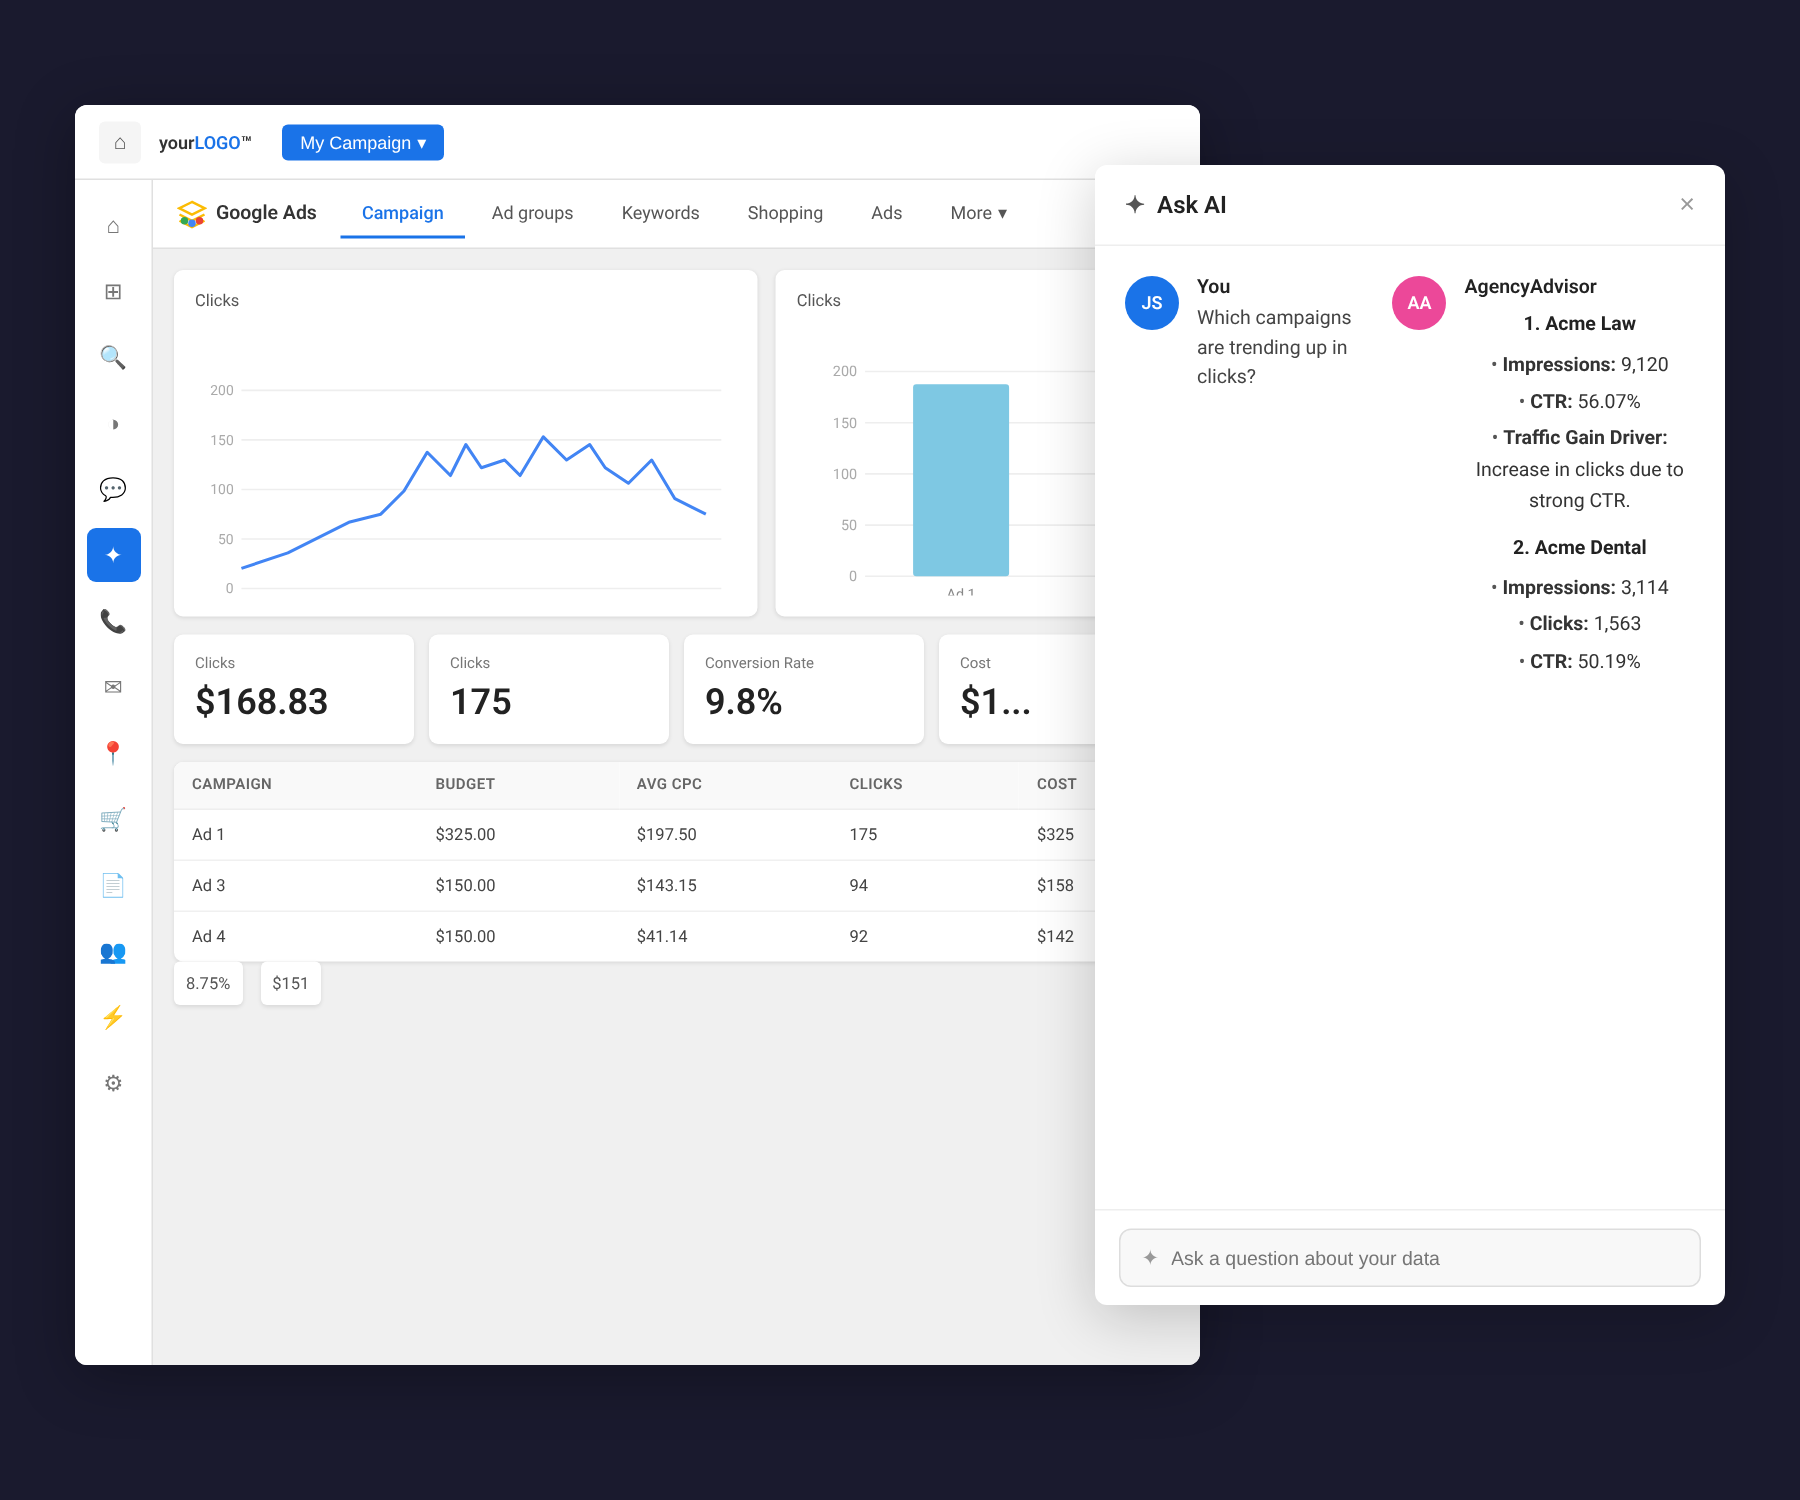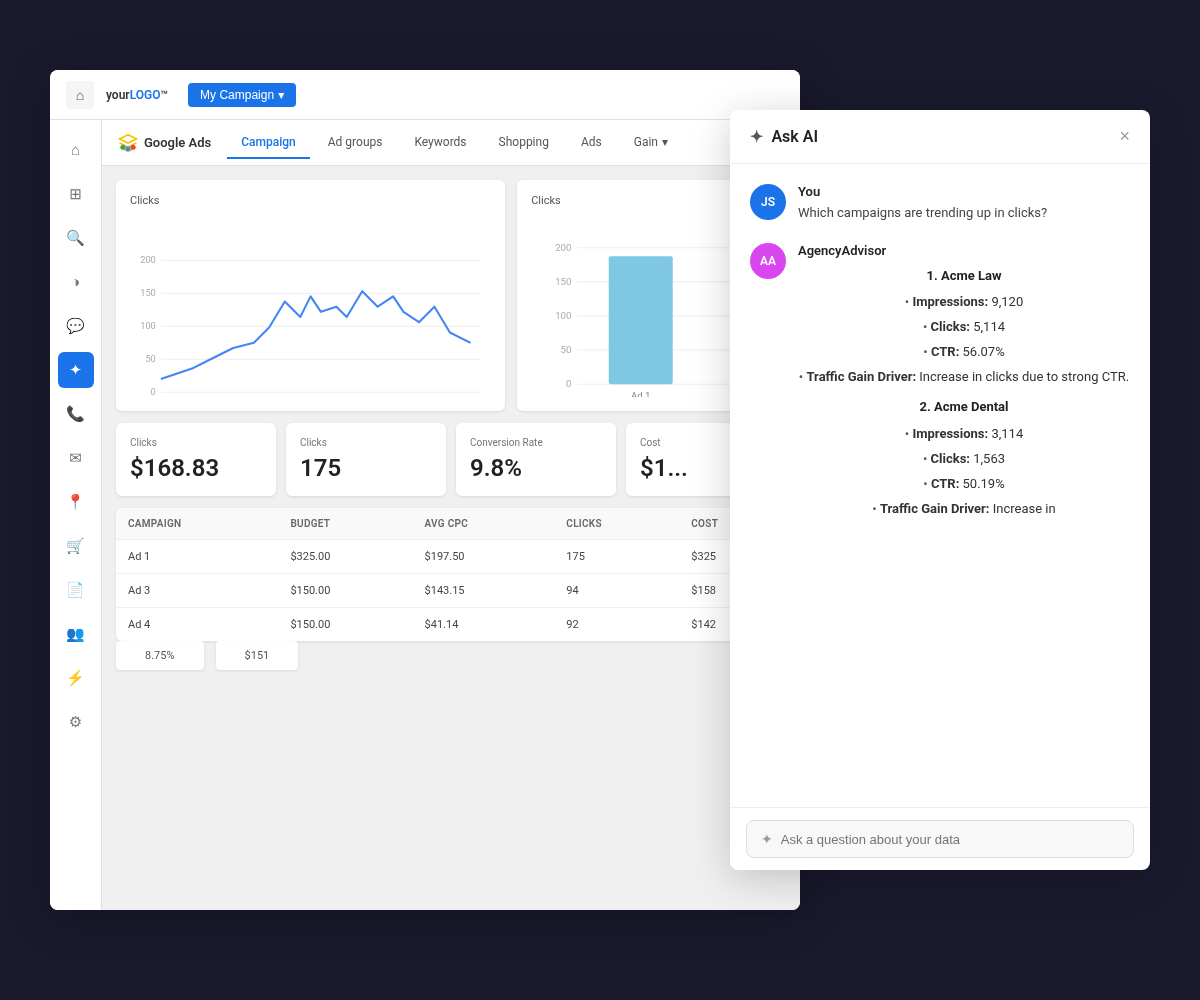--- a/index.html
+++ b/index.html
@@ -323,21 +323,20 @@
       color: #999;
       cursor: pointer;
     }
 
     
     .chat-body {
       flex: 1;
       overflow-y: auto;
       padding: 20px;
       display: flex;
-      flex-direction: column;
       gap: 20px;
     }
 
     .message {
       display: flex;
       gap: 12px;
       align-items: flex-start;
     }
 
     .avatar {
@@ -347,21 +346,21 @@
       display: flex;
       align-items: center;
       justify-content: center;
       font-size: 12px;
       font-weight: 600;
       color: #fff;
       flex-shrink: 0;
     }
 
     .avatar.user { background: #1a73e8; }
-    .avatar.ai { background: #d946ef; }
+    .avatar.ai { background: #ec4899; }
 
     .message-content {
       flex: 1;
     }
 
     .message-sender {
       font-weight: 600;
       font-size: 13px;
       color: #222;
       margin-bottom: 4px;
@@ -440,21 +439,21 @@
     
     .extra-row {
       display: flex;
       gap: 12px;
       margin-top: 0;
     }
 
     .extra-card {
       background: #fff;
       border-radius: 4px;
-      padding: 8px 29px;
+      padding: 8px 8px;
       font-size: 11px;
       color: #555;
       box-shadow: 0 1px 3px rgba(0,0,0,0.1);
     }
 
     
     .grid-line {
       stroke: #eee;
       stroke-width: 1;
     }
@@ -507,21 +506,21 @@
               <circle cx="12" cy="19" r="3" fill="#4285f4"></circle>
             </svg>
             <span>Google Ads</span>
           </div>
           <div class="tab active">Campaign</div>
           <div class="tab">Ad groups</div>
           <div class="tab">Keywords</div>
           <div class="tab">Shopping</div>
           <div class="tab">Ads</div>
           <div class="tab" style="display:flex;align-items:center;gap:4px;">
-            <span>Gain</span>
+            <span>More</span>
             <span>▾</span>
           </div>
         </div>
 
         <div class="dashboard-content">
 
           <div class="charts-row">
 
             <div class="chart-card large">
               <div class="chart-title">Clicks</div>
@@ -655,30 +654,28 @@
       </div>
 
       <div class="message">
         <div class="avatar ai">AA</div>
         <div class="message-content">
           <div class="message-sender">AgencyAdvisor</div>
           <div class="ai-response">
             <h4>1. Acme Law</h4>
             <ul id="ai-list-1">
                 <li><strong>Impressions:</strong> 9,120</li>
-                <li><strong>Clicks:</strong> 5,114</li>
                 <li><strong>CTR:</strong> 56.07%</li>
                 <li><strong>Traffic Gain Driver:</strong> Increase in clicks due to strong CTR.</li>
               </ul>
             <h4 style="">2. Acme Dental</h4>
             <ul id="ai-list-2">
                 <li><strong>Impressions:</strong> 3,114</li>
                 <li><strong>Clicks:</strong> 1,563</li>
                 <li><strong>CTR:</strong> 50.19%</li>
-                <li><strong>Traffic Gain Driver:</strong> Increase in</li>
               </ul>
           </div>
         </div>
       </div>
     </div>
 
     <div class="chat-input-area">
       <div class="chat-input-wrapper">
         <span class="chat-input-star">✦</span>
         <input class="chat-input" type="text" placeholder="Ask a question about your data" style="">

